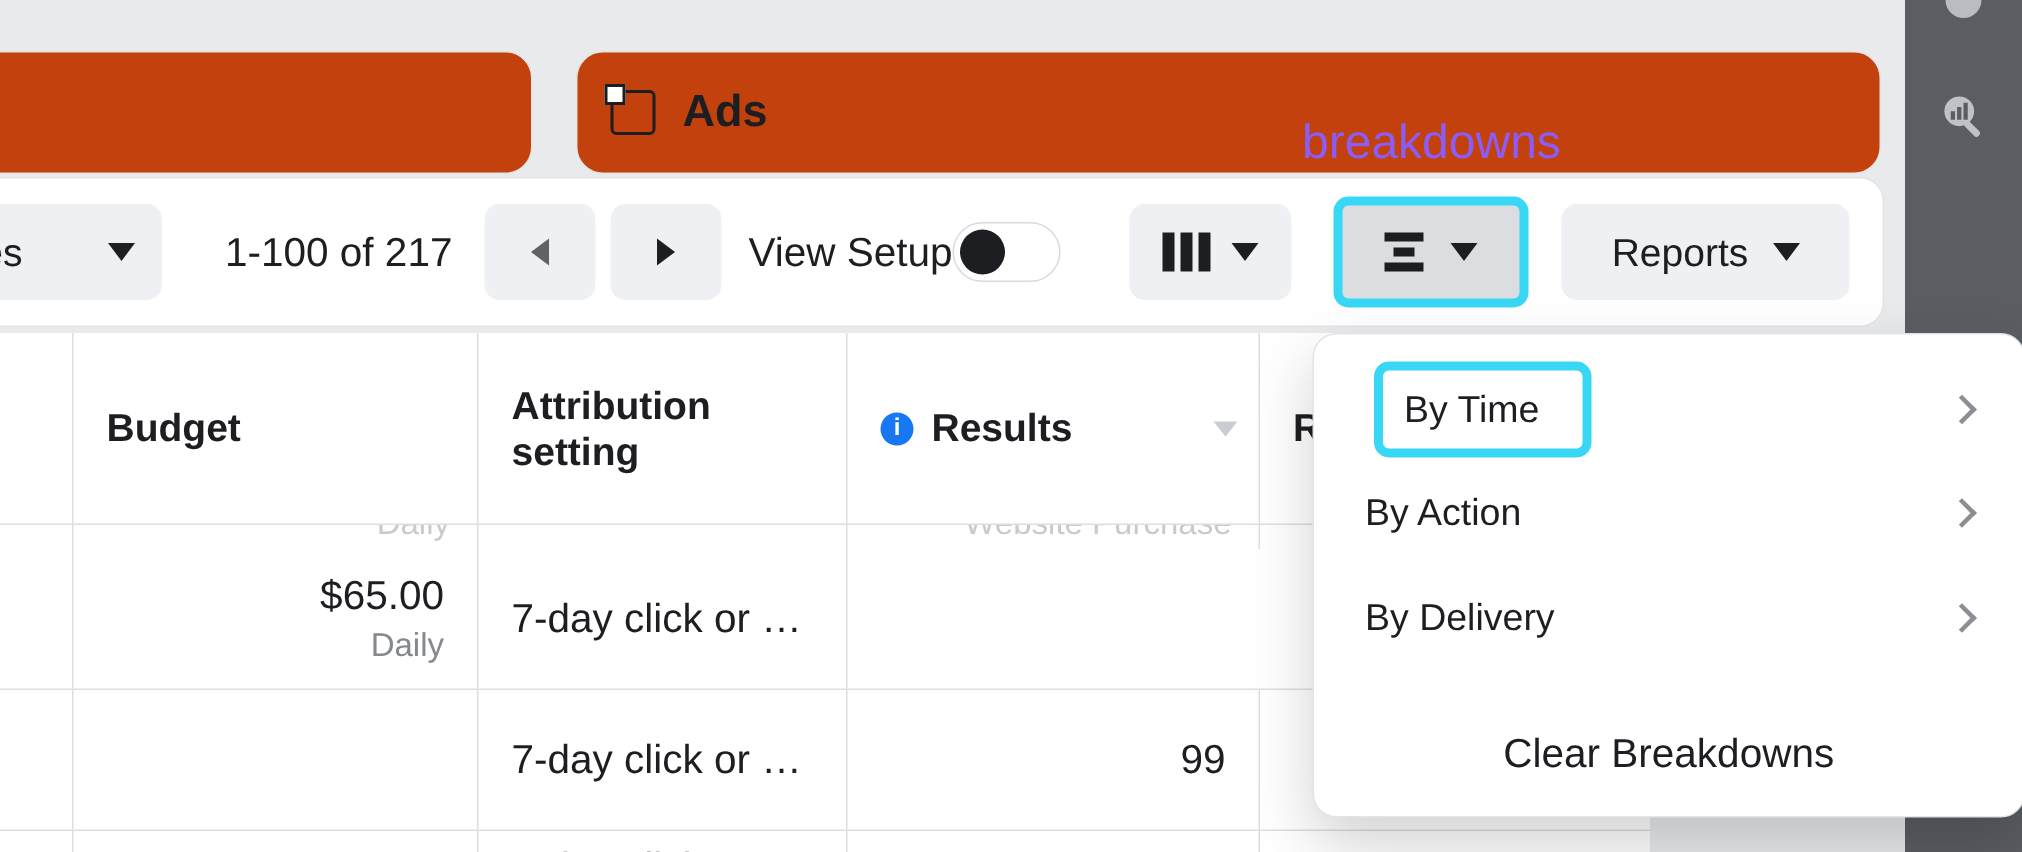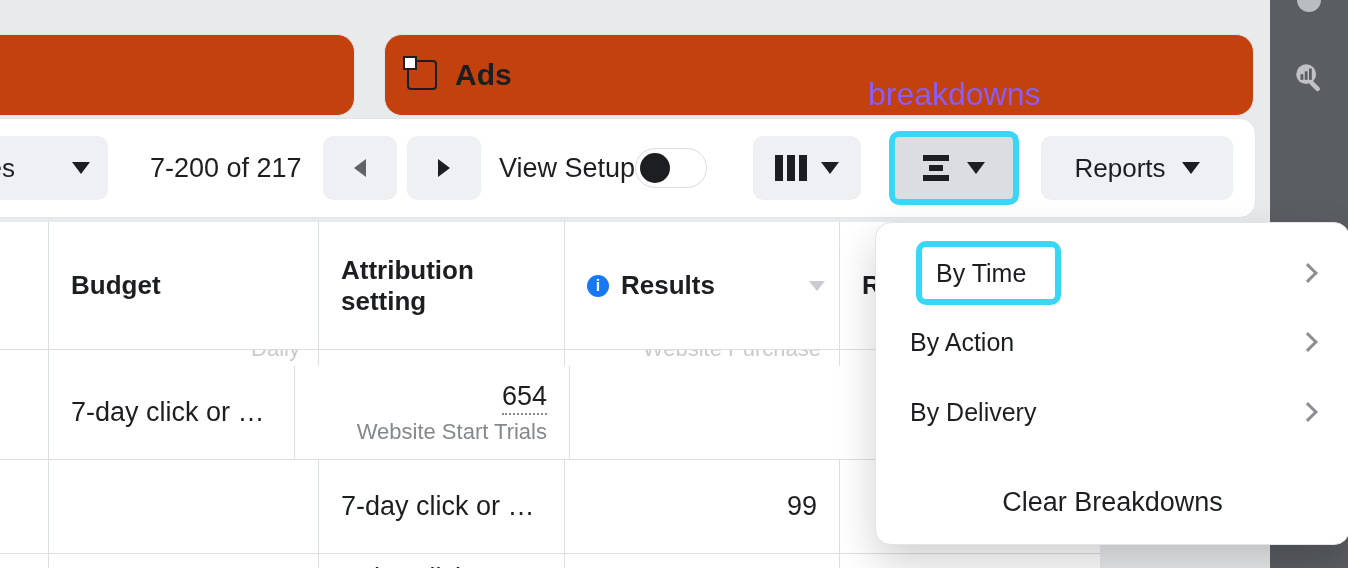--- a/index.html
+++ b/index.html
@@ -148,21 +148,21 @@
   <span class="ads-label">Ads</span>
 </div>
 
 <div class="annotation">breakdowns</div>
 
 <div class="toolbar">
   <div class="btn rules-btn">
     <span>iles</span>
     <span class="tri-down"></span>
   </div>
-  <span class="counter">7-200 of 217</span>
+  <span class="counter">1-100 of 217</span>
   <div class="btn icon prev-btn">
     <span class="tri-left"></span>
   </div>
   <div class="btn icon next-btn">
     <span class="tri-right"></span>
   </div>
   <div class="viewsetup">
     <span>View Setup</span>
     <div class="toggle">
       <div class="knob"></div>
@@ -218,27 +218,27 @@
     <div class="col-results">
         <span class="ghost-txt">Website Purchase</span>
       </div>
     <div class="col-r"></div>
   </div>
 
   <div class="trow">
     <div class="td col-a">
         <span class="val">ne</span>
       </div>
+    <div class="td col-budget">
+      <span class="val">$65.00</span>
+      <span class="sub">Daily</span>
+    </div>
     <div class="td col-attr">
         <span class="val">7-day click or …</span>
       </div>
-    <div class="td col-results">
-      <span class="val dashed-u">654</span>
-      <span class="sub">Website Start Trials</span>
-    </div>
     <div class="td col-r"></div>
   </div>
 
   <div class="trow">
     <div class="td col-a"></div>
     <div class="td col-budget"></div>
     <div class="td col-attr">
         <span class="val">7-day click or …</span>
       </div>
     <div class="td col-results">

